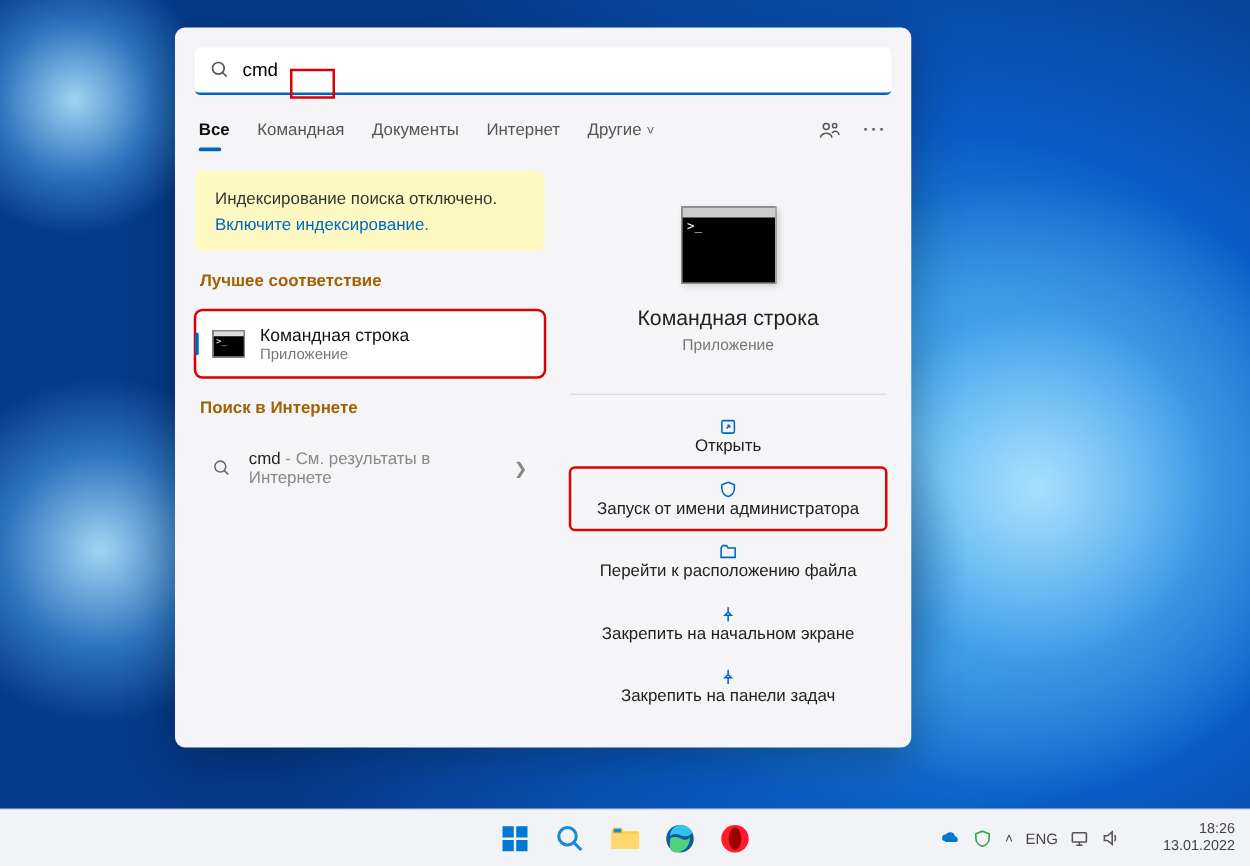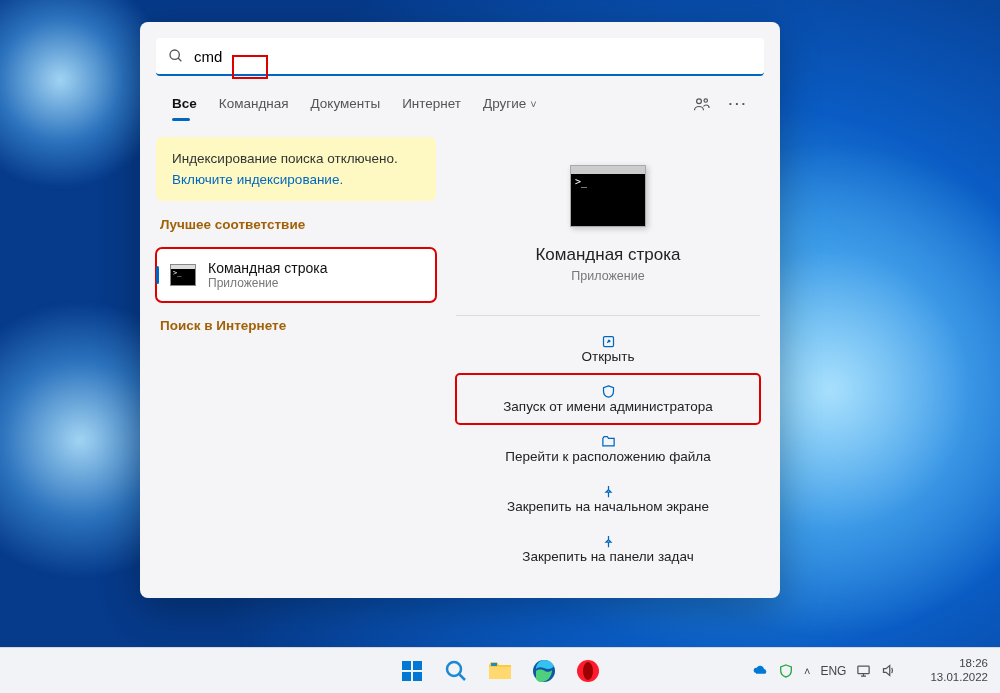--- a/index.html
+++ b/index.html
@@ -19,40 +19,40 @@
   }
   .b1 { width: 500px; height: 500px; right: -80px; top: 140px; }
   .b2 { width: 350px; height: 350px; right: 200px; top: 280px; background: radial-gradient(circle, rgba(0,60,140,0.7) 0%, transparent 60%); }
   .b3 { width: 280px; height: 280px; left: -60px; top: 300px; }
   .b4 { width: 220px; height: 220px; left: -50px; top: -30px; }
   
   
   .search-panel {
     position: absolute;
     left: 140px; top: 22px;
-    width: 640px; height: 576px;
+    width: 589px; height: 576px;
     background: #f5f5f7;
     border-radius: 8px;
     box-shadow: 0 10px 40px rgba(0,0,0,0.3);
     display: flex; flex-direction: column;
   }
   .search-bar-wrap { padding: 16px 16px 8px; }
   .search-bar {
     background: #fff; height: 38px; border-radius: 4px; border-bottom: 2px solid #0067c0;
     display: flex; align-items: center; padding: 0 12px; gap: 10px;
   }
   .search-bar .si { color: #555; }
   .search-input { border: none; outline: none; font-size: 15px; flex: 1; background: transparent; }
   .red-box-search {
     position: absolute; left: 38px; top: 7px; width: 36px; height: 24px; border: 2px solid #d00; pointer-events: none;
   }
   .search-input-wrap { position: relative; flex: 1; display: flex; }
   
   .tabs-row {
-    display: flex; align-items: center; padding: 4px 32px 0; gap: 22px;
+    display: flex; align-items: center; padding: 4px 19px 0; gap: 22px;
     font-size: 13.5px; color: #555;
   }
   .tab { padding: 8px 0 10px; cursor: pointer; position: relative; }
   .tab.active { color: #111; font-weight: 600; }
   .tab.active::after {
     content: ''; position: absolute; left: 0; right: 0; bottom: 0; height: 3px; background: #0067c0; border-radius: 2px;
     width: 18px;
   }
   .tabs-spacer { flex: 1; }
   .tabs-right { display: flex; gap: 18px; color: #555; }
@@ -195,20 +195,32 @@
         <div class="blue-indicator"></div>
         <div class="cmd-icon"></div>
         <div class="result-texts">
           <div class="t">Командная строка</div>
           <div class="s">Приложение</div>
         </div>
       </div>
 
       <div class="section-title">Поиск в Интернете</div>
 
+      <div class="web-result">
+        <span class="web-si">
+          <svg width="15" height="15" viewBox="0 0 24 24" fill="none" stroke="currentColor" stroke-width="2">
+              <circle cx="10" cy="10" r="7"></circle>
+              <line x1="20" y1="20" x2="15" y2="15"></line>
+            </svg>
+        </span>
+        <div class="web-text">
+          <span>cmd</span><span class="gray"> - См. результаты в Интернете</span>
+        </div>
+        <span class="chev">❯</span>
+      </div>
     </div>
 
     <div class="right-col">
       <div class="right-preview-icon"></div>
       <div class="right-title">Командная строка</div>
       <div class="right-sub">Приложение</div>
       <div class="hr"></div>
       <div class="action-list">
         <div class="action-item">
           <span class="ai-icon">

